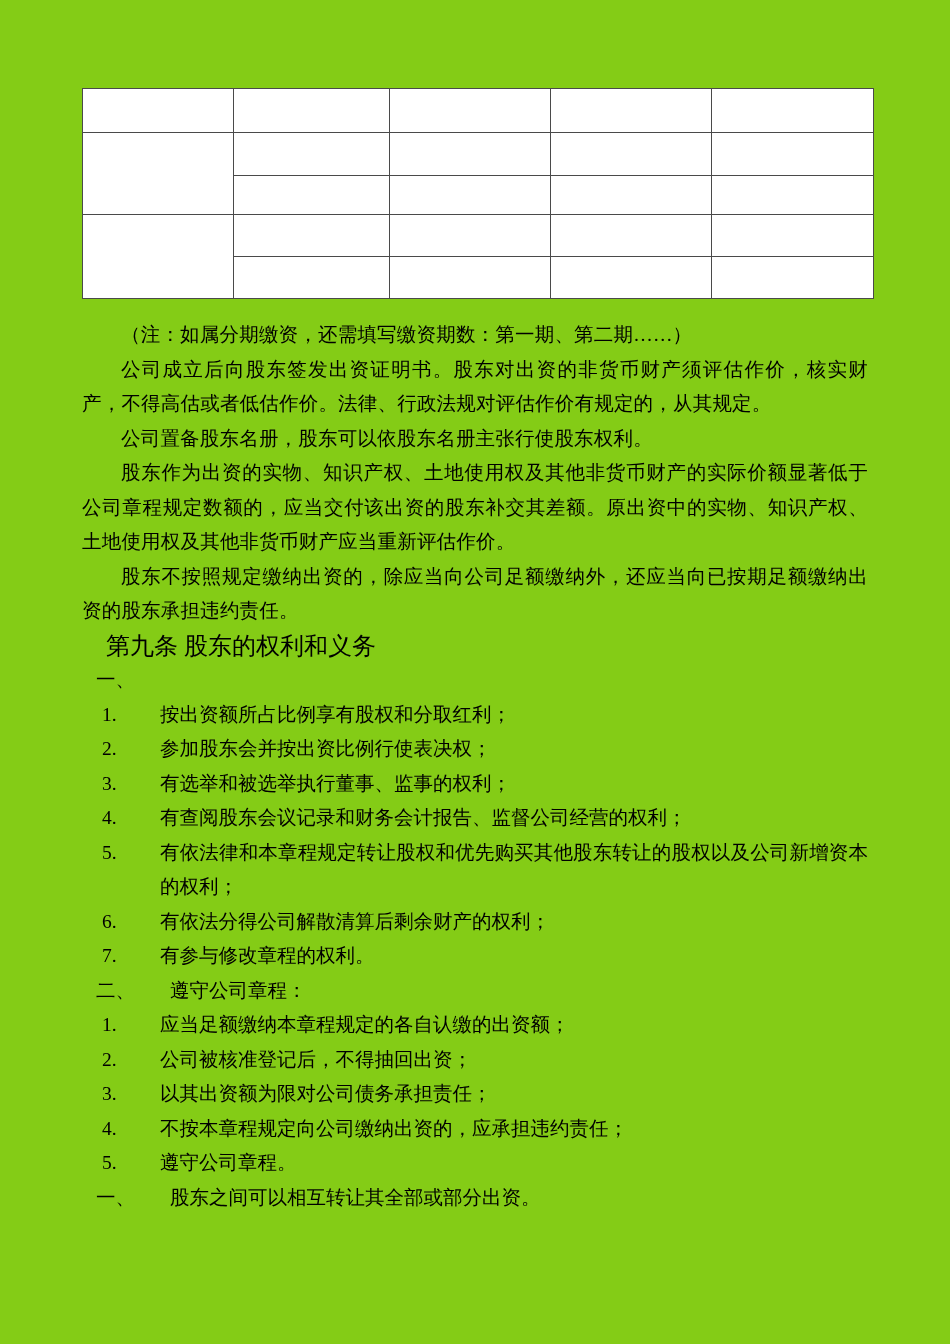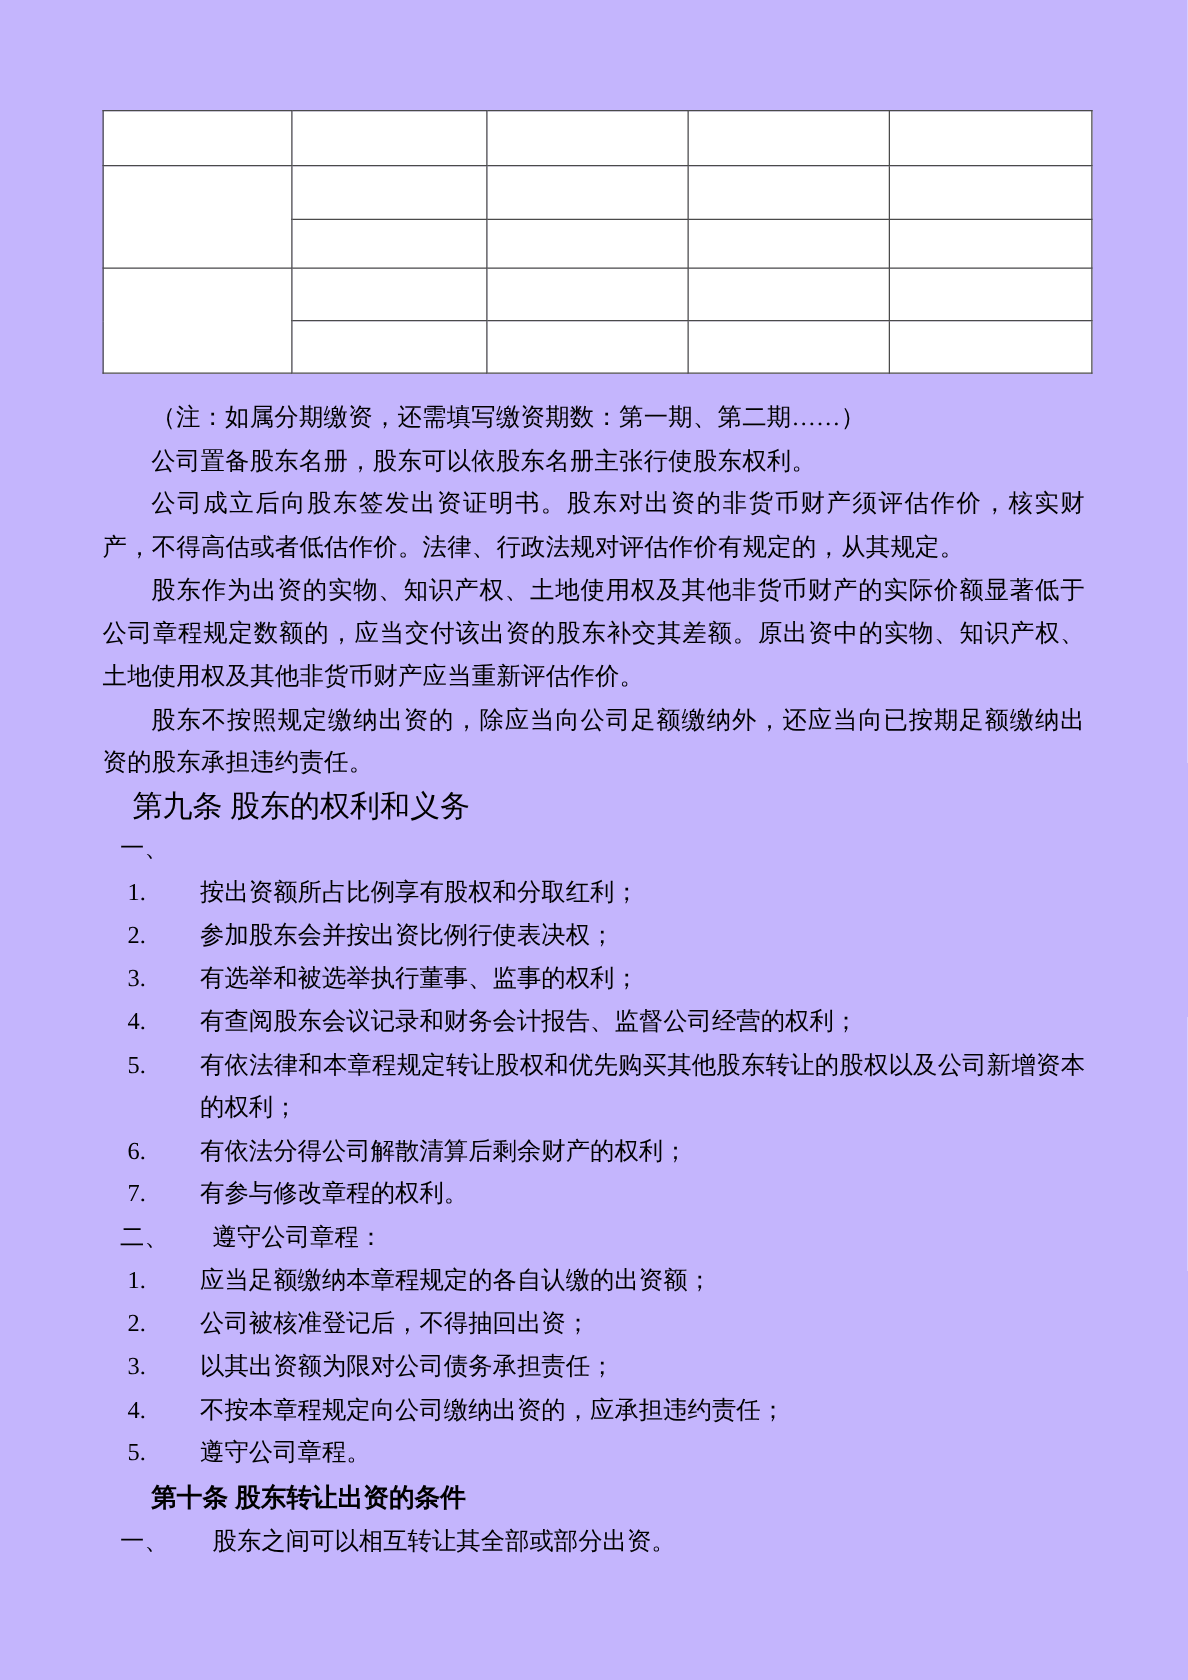--- a/index.html
+++ b/index.html
@@ -14,21 +14,21 @@
     font-family: "Liberation Serif", "DejaVu Serif", serif;
     color: #000000;
     overflow: hidden;
   }
 
   .page {
     position: absolute;
     left: 0; top: 0;
     width: 950px;
     height: 1344px;
-    background: #c4b5fd;
+    background: #84cc16;
   }
 
   
   .tbl-wrap {
     position: absolute;
     left: 82px;
     top: 88px;
     width: 786px;
   }
   table.form-table {
@@ -170,23 +170,23 @@
           <td class="c5 r-c"></td>
         </tr>
       </tbody>
     </table>
   </div>
 
   <div class="body-text">
 
     <p class="para indent2">（注：如属分期缴资，还需填写缴资期数：第一期、第二期……）</p>
 
+    <p class="para indent2">公司成立后向股东签发出资证明书。股东对出资的非货币财产须评估作价，核实财产，不得高估或者低估作价。法律、行政法规对评估作价有规定的，从其规定。</p>
+
     <p class="para indent2">公司置备股东名册，股东可以依股东名册主张行使股东权利。</p>
-
-    <p class="para indent2">公司成立后向股东签发出资证明书。股东对出资的非货币财产须评估作价，核实财产，不得高估或者低估作价。法律、行政法规对评估作价有规定的，从其规定。</p>
 
     <p class="para indent2">股东作为出资的实物、知识产权、土地使用权及其他非货币财产的实际价额显著低于公司章程规定数额的，应当交付该出资的股东补交其差额。原出资中的实物、知识产权、土地使用权及其他非货币财产应当重新评估作价。</p>
 
     <p class="para indent2">股东不按照规定缴纳出资的，除应当向公司足额缴纳外，还应当向已按期足额缴纳出资的股东承担违约责任。</p>
 
     <p class="heading">第九条  股东的权利和义务</p>
 
     <div class="lvl1">
       <span class="mark">一、</span>
     </div>
@@ -239,21 +239,20 @@
     </div>
     <div class="numitem">
       <span class="num">4.</span>
       <span class="content">不按本章程规定向公司缴纳出资的，应承担违约责任；</span>
     </div>
     <div class="numitem">
       <span class="num">5.</span>
       <span class="content">遵守公司章程。</span>
     </div>
 
-    <p class="heading-bold">第十条 股东转让出资的条件</p>
 
     <div class="lvl1">
       <span class="mark">一、</span>
       <span class="txt">股东之间可以相互转让其全部或部分出资。</span>
     </div>
 
   </div>
 </div>
 
 </body></html>

